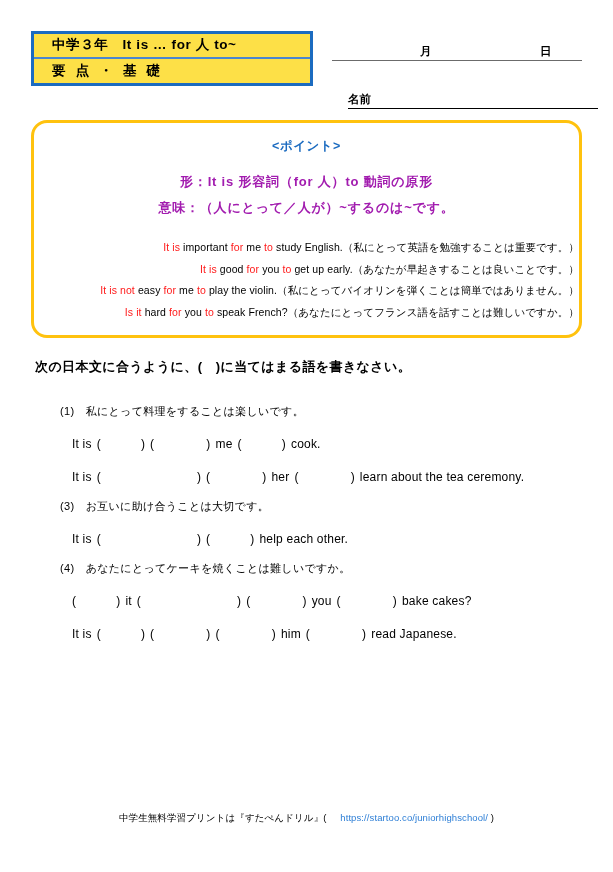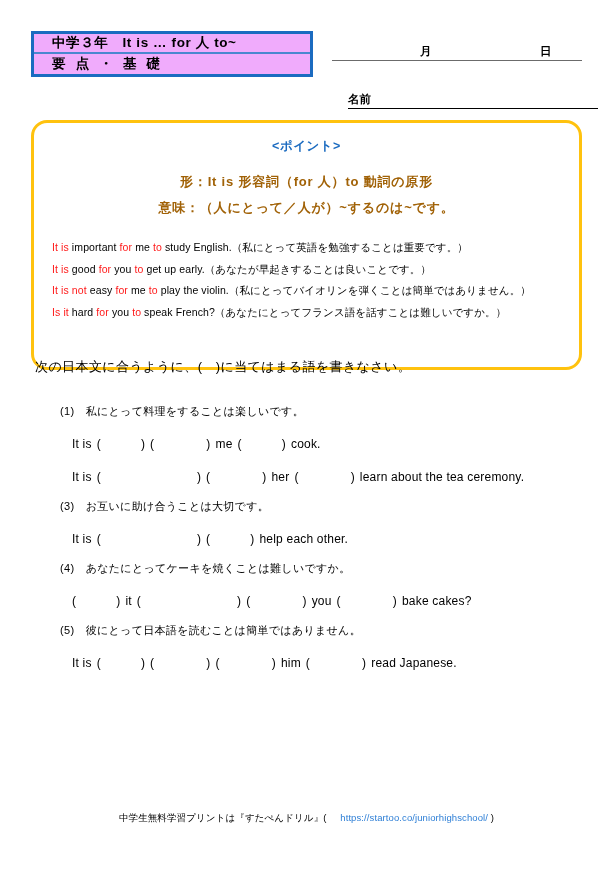--- a/index.html
+++ b/index.html
@@ -21,24 +21,24 @@
     position: absolute;
     left: 0; top: 0;
     width: 613px;
     height: 112px;
   }
   .title-box {
     position: absolute;
     left: 31px;
     top: 31px;
     width: 282px;
-    height: 46px;
+    height: 55px;
     border: 3px solid #1B6BC0;
     box-sizing: border-box;
-    background: #f0abfc;
+    background: #fde047;
   }
   .title-row {
     height: 50%;
     box-sizing: border-box;
     display: flex;
     align-items: center;
     padding-left: 18px;
   }
   .title-row.top {
     border-bottom: 2px solid #4A87CF;
@@ -97,65 +97,66 @@
     font-size: 11.5px;
     font-weight: 700;
   }
 
   
   .point-box {
     position: absolute;
     left: 31px;
     top: 120px;
     width: 551px;
-    height: 250px;
+    height: 218px;
     box-sizing: border-box;
     border: 3px solid #FFC20E;
     border-radius: 16px;
     background: #ffffff;
   }
   .point-title {
     text-align: center;
     margin-top: 15px;
     font-size: 12.5px;
     font-weight: 700;
     color: #1B6BC0;
     letter-spacing: 0.5px;
   }
   .point-forms {
     margin-top: 14px;
     text-align: center;
-    color: #a16207;
+    color: #a21caf;
     font-weight: 700;
   }
   .point-forms div {
     font-size: 13px;
     line-height: 26px;
     letter-spacing: 0.8px;
   }
   .examples {
     margin-top: 16px;
     padding-left: 18px;
+    text-align: right;
   }
   .examples div {
     font-size: 10.5px;
     line-height: 21.5px;
     white-space: nowrap;
     letter-spacing: 0.1px;
   }
   .r { color: #FF1A1A; }
   .k { color: #000000; }
 
   
   .instruction {
     position: absolute;
     left: 35px;
     top: 358px;
     font-size: 13px;
-    font-weight: 400;
+    font-weight: 700;
     letter-spacing: 0.4px;
     white-space: nowrap;
   }
 
   
   .questions {
     position: absolute;
     left: 33px;
     top: 402px;
     width: 560px;
@@ -246,20 +247,19 @@
     </div>
     <div class="q-block">
       <div class="q-jp"><span>(3)　</span><span>お互いに助け合うことは大切です。</span></div>
       <div class="q-en"><span>It is</span><span class="gap">&nbsp;</span><span><span>(</span><span class="blank-lg">&nbsp;</span><span>)</span></span><span class="gap">&nbsp;</span><span><span>(</span><span class="blank-sm">&nbsp;</span><span>)</span></span><span class="gap">&nbsp;</span><span>help each other.</span></div>
     </div>
     <div class="q-block">
       <div class="q-jp"><span>(4)　</span><span>あなたにとってケーキを焼くことは難しいですか。</span></div>
       <div class="q-en"><span><span>(</span><span class="blank-sm">&nbsp;</span><span>)</span></span><span class="gap">&nbsp;</span><span>it</span><span class="gap">&nbsp;</span><span><span>(</span><span class="blank-lg">&nbsp;</span><span>)</span></span><span class="gap">&nbsp;</span><span><span>(</span><span class="blank-md">&nbsp;</span><span>)</span></span><span class="gap">&nbsp;</span><span>you</span><span class="gap">&nbsp;</span><span><span>(</span><span class="blank-md">&nbsp;</span><span>)</span></span><span class="gap">&nbsp;</span><span>bake cakes?</span></div>
     </div>
     <div class="q-block">
-      <div class="q-jp"><span>(5)　</span><span>彼にとって日本語を読むことは簡単ではありません。</span></div>
       <div class="q-en"><span>It is</span><span class="gap">&nbsp;</span><span><span>(</span><span class="blank-sm">&nbsp;</span><span>)</span></span><span class="gap">&nbsp;</span><span><span>(</span><span class="blank-md">&nbsp;</span><span>)</span></span><span class="gap">&nbsp;</span><span><span>(</span><span class="blank-md">&nbsp;</span><span>)</span></span><span class="gap">&nbsp;</span><span>him</span><span class="gap">&nbsp;</span><span><span>(</span><span class="blank-md">&nbsp;</span><span>)</span></span><span class="gap">&nbsp;</span><span>read Japanese.</span></div>
     </div>
   </div>
 
 <div class="footer">
   <span>中学生無料学習プリントは『すたぺんドリル』(</span><span class="link"> https://startoo.co/juniorhighschool/ </span><span>)</span>
 </div>
 
 </body></html>

